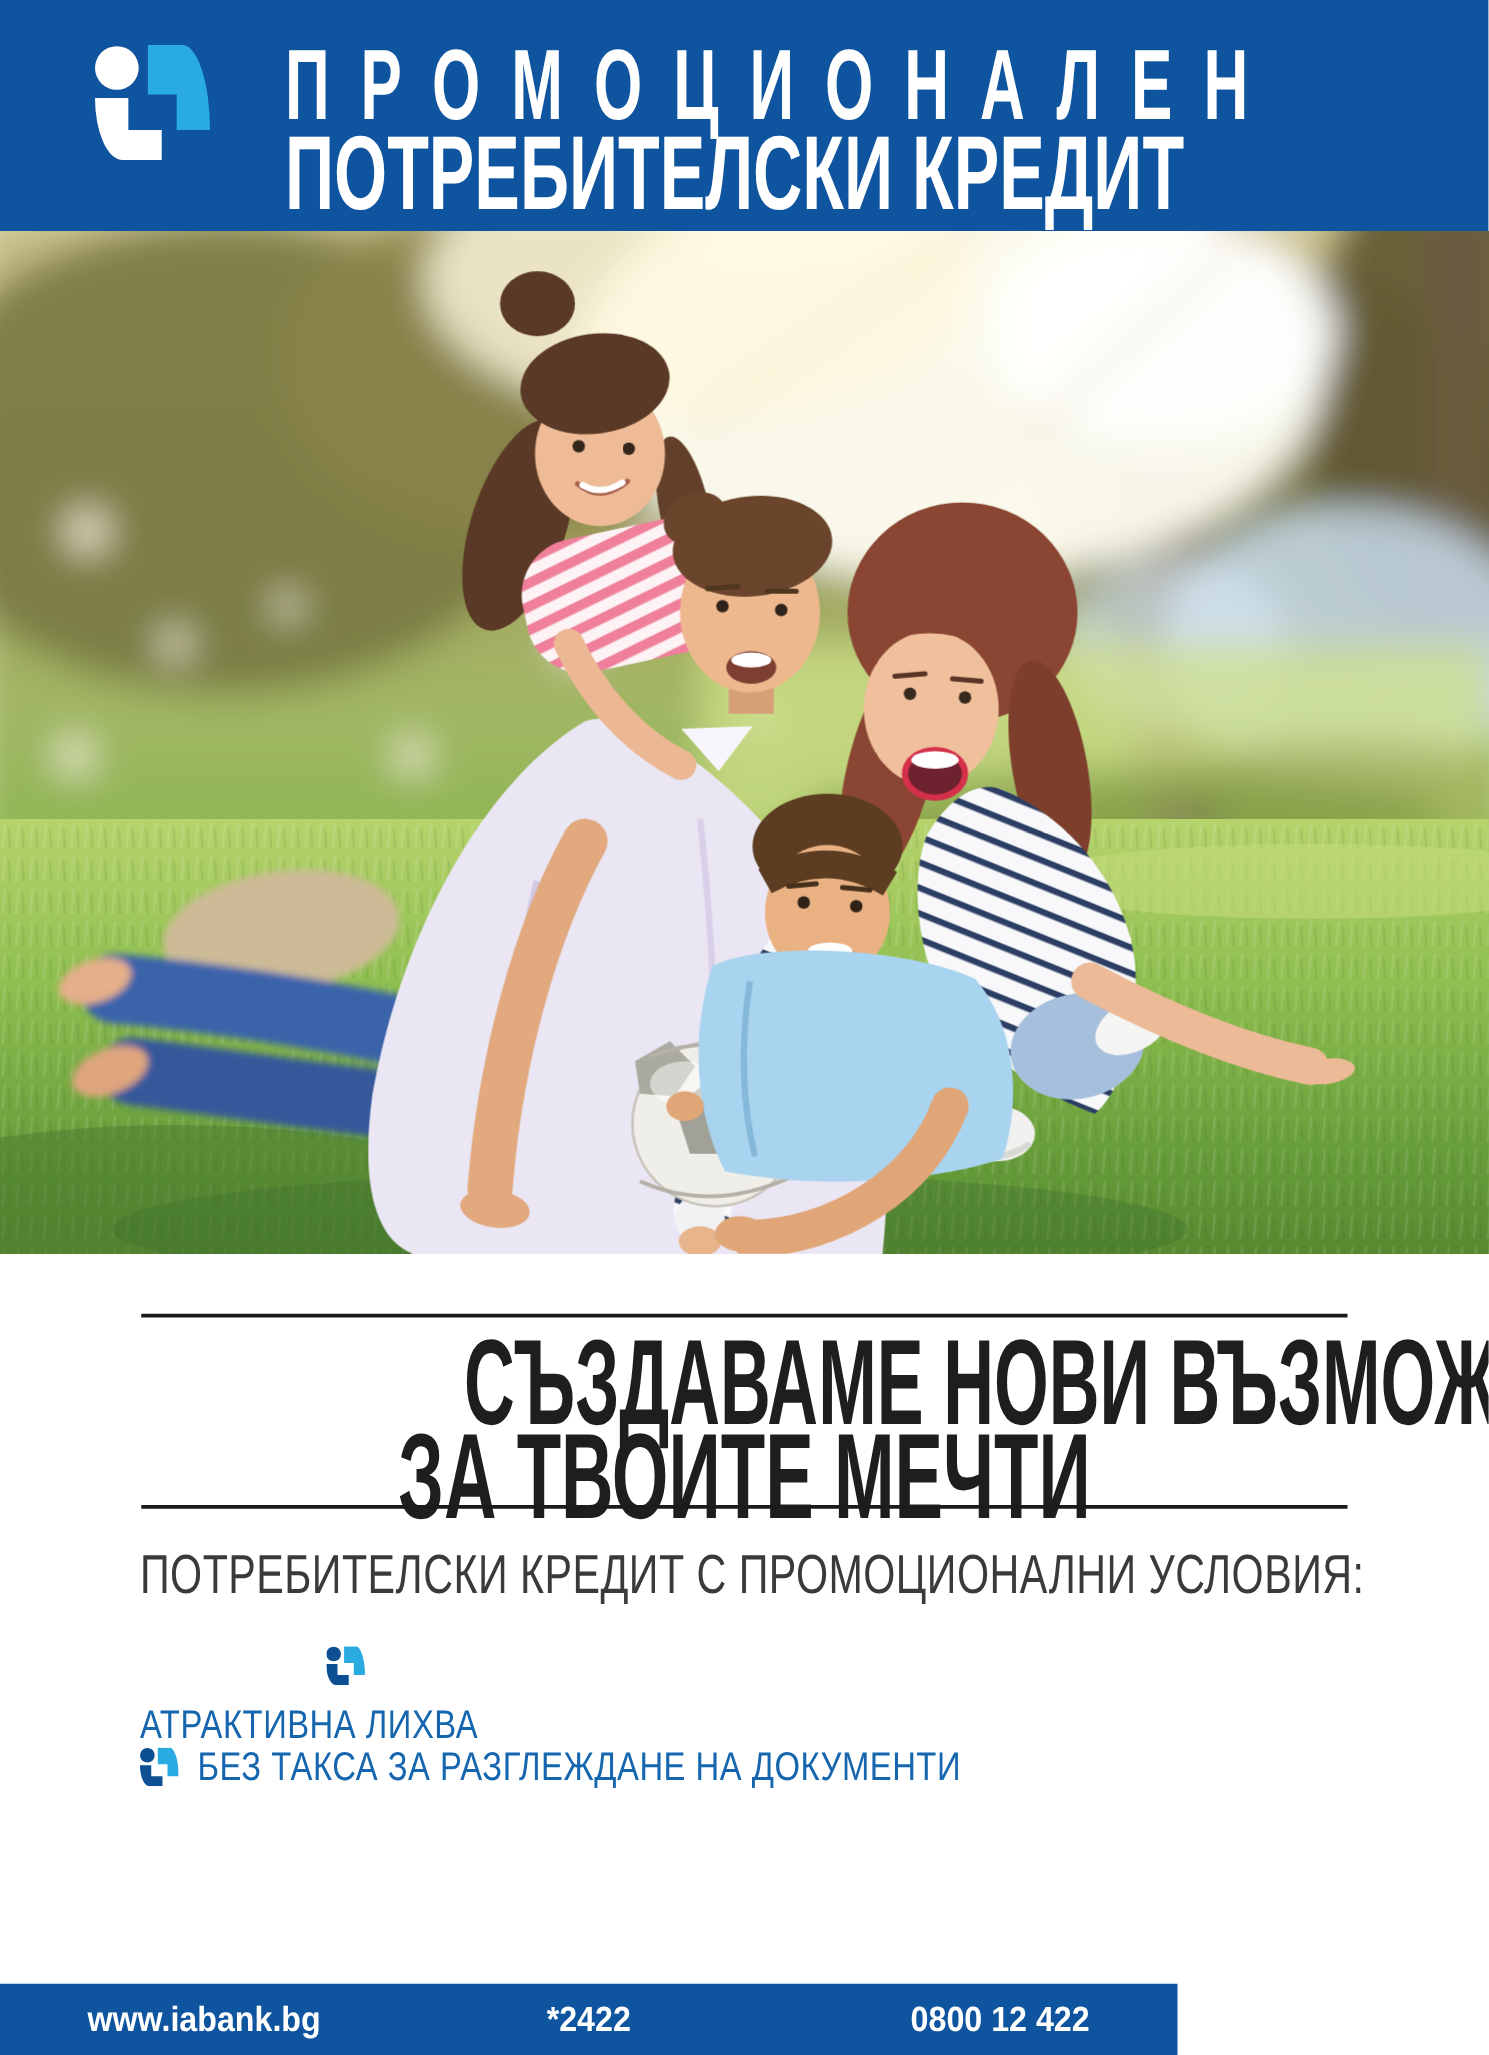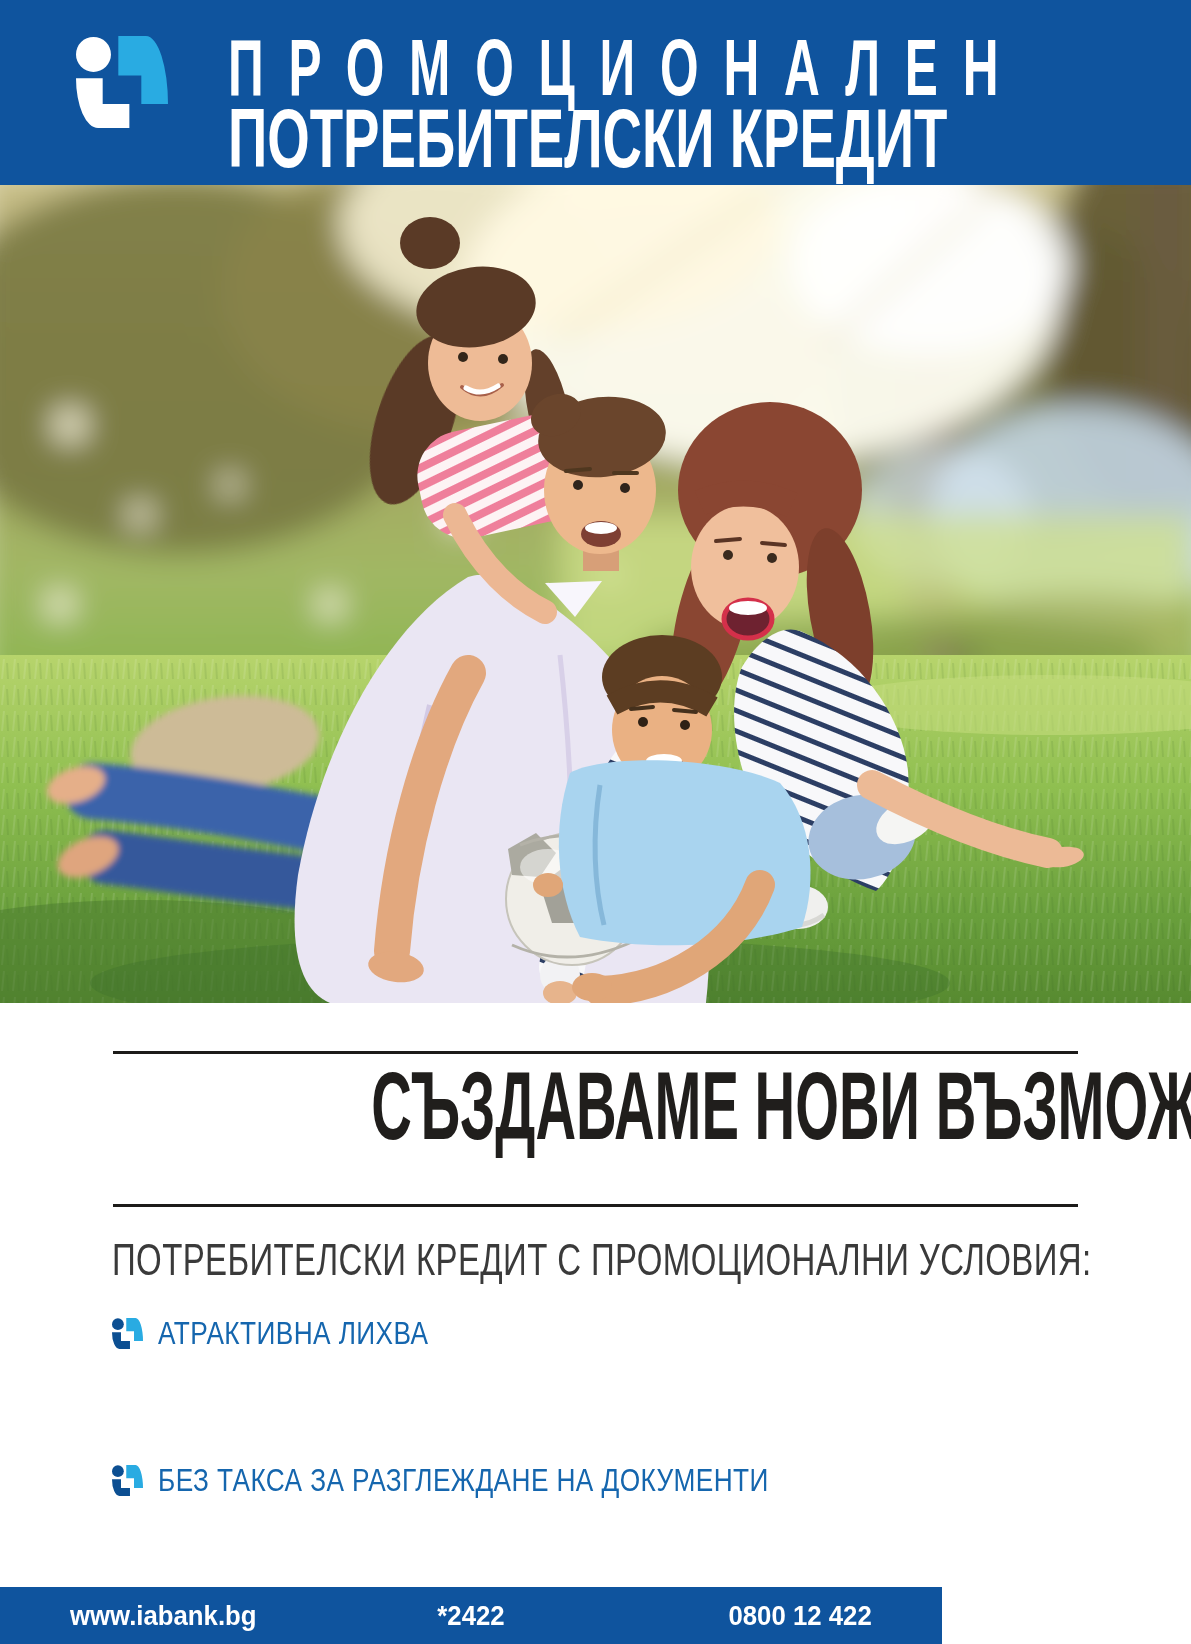--- a/index.html
+++ b/index.html
@@ -34,21 +34,21 @@
   .subhead{
     position:absolute;left:112px;top:1238px;font-size:44px;line-height:1;color:#3a3a3a;
     white-space:nowrap;transform:scaleX(0.75);transform-origin:left top;letter-spacing:0.5px;
   }
   .bullet-row{position:absolute;left:112px;height:32px;display:flex;align-items:center;gap:15px;}
   .bullet-row .bicon{width:31px;height:31px;flex:0 0 31px;color:var(--icon-navy,#0c4f92);}
   .bullet-label{
     font-size:32px;line-height:1;color:var(--bullet-blue,#1566ae);white-space:nowrap;
     transform:scaleX(0.82);transform-origin:left center;letter-spacing:0.5px;
   }
-  .b1{top:1317px;} .b2{top:1464px;align-items:center;} .b3{top:1477px;}
+  .b1{top:1317px;flex-direction:column;} .b2{top:1397px;align-items:center;} .b3{top:1477px;}
   
   .footer{position:absolute;left:0;top:1587px;width:942px;height:57px;
     background:var(--brand-blue,#0f549e);color:#ffffff;}
   .footer span{position:absolute;top:0;line-height:57px;font-weight:bold;font-size:28px;
     white-space:nowrap;display:inline-block;}
   .f-left{left:70px;transform:scaleX(0.92);transform-origin:left center;}
   .f-center{left:50%;transform:translateX(-50%) scaleX(0.92);}
   .f-right{right:70px;transform:scaleX(0.92);transform-origin:right center;}
   .hidden-defs{position:absolute;width:0;height:0;overflow:hidden;}
 </style>
@@ -259,20 +259,23 @@
           <ellipse cx="548" cy="700" rx="15" ry="12" fill="#e0a678"></ellipse>
         </g>
       </g>
     </svg>
   </div>
 
   <div class="rule rule-top"></div>
   <div class="headline-wrap headline1-wrap">
     <span class="headline headline1">СЪЗДАВАМЕ НОВИ ВЪЗМОЖНОСТИ</span>
   </div>
+  <div class="headline-wrap headline2-wrap">
+    <span class="headline headline2">ЗА ТВОИТЕ МЕЧТИ</span>
+  </div>
   <div class="rule rule-bottom"></div>
 
   <div class="subhead">ПОТРЕБИТЕЛСКИ КРЕДИТ С ПРОМОЦИОНАЛНИ УСЛОВИЯ:</div>
 
   <div class="bullet-row b1">
     <svg class="bicon" viewBox="0 0 100 100">
         <use href="#logo-mark"></use>
       </svg>
     <span class="bullet-label">АТРАКТИВНА ЛИХВА</span>
   </div>

